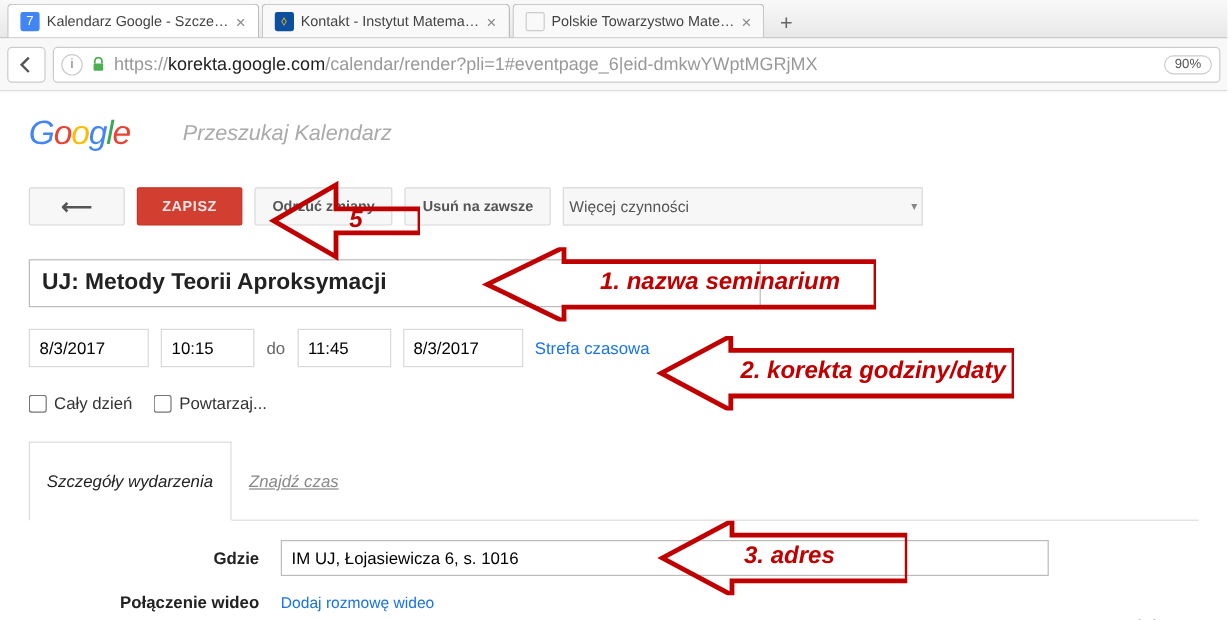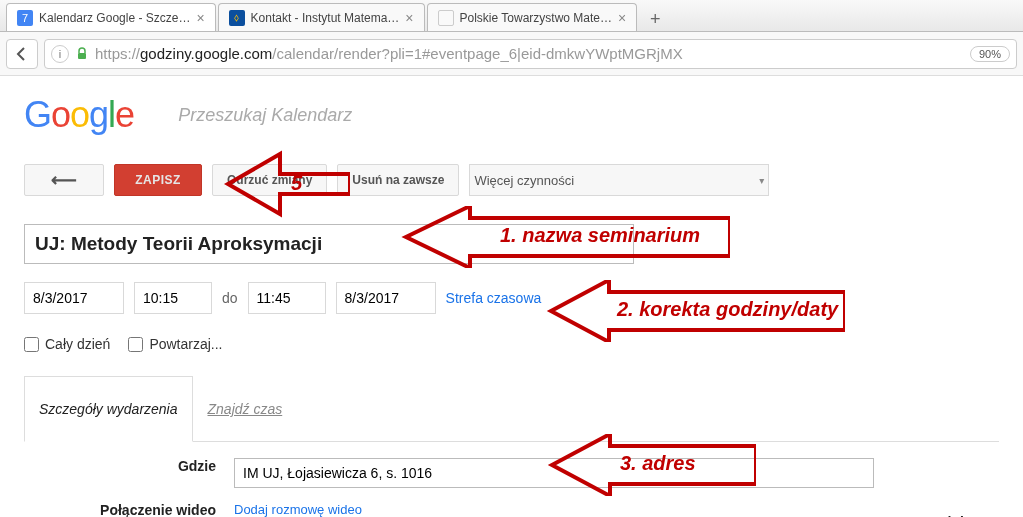--- a/index.html
+++ b/index.html
@@ -16,21 +16,21 @@
     .nav-bar { display: flex; align-items: center; height: 44px; padding: 0 6px; gap: 6px; background: #f8f8f8; border-bottom: 1px solid #ddd; }
     .nav-btn { width: 32px; height: 30px; display: flex; align-items: center; justify-content: center; border: 1px solid #ccc; border-radius: 4px; background: #fff; color: #555; cursor: pointer; }
     .url-bar { flex: 1; height: 30px; display: flex; align-items: center; border: 1px solid #ccc; border-radius: 4px; background: #fff; padding: 0 6px; gap: 6px; font-size: 15px; color: #999; overflow: hidden; white-space: nowrap; }
     .url-bar .identity { width: 18px; height: 18px; border: 1px solid #ccc; border-radius: 50%; display: flex; align-items: center; justify-content: center; font-size: 11px; color: #777; }
     .url-bar .lock { width: 14px; height: 14px; }
     .zoom-badge { border: 1px solid #ccc; border-radius: 10px; padding: 1px 8px; font-size: 11px; color: #555; background: #fff; }
 
     
     .page { padding: 18px 24px; position: relative; }
     .header-row { display: flex; align-items: center; gap: 40px; }
-    .google-logo { font-size: 36px; font-weight: 500; letter-spacing: -1px; }
+    .google-logo { font-size: 28px; font-weight: 500; letter-spacing: -1px; font-style: italic; }
     .google-logo span:nth-child(1){color:#4285F4;} .google-logo span:nth-child(2){color:#EA4335;} .google-logo span:nth-child(3){color:#FBBC05;} .google-logo span:nth-child(4){color:#4285F4;} .google-logo span:nth-child(5){color:#34A853;} .google-logo span:nth-child(6){color:#EA4335;}
     .search-input { flex: 1; height: 34px; border: none; font-size: 18px; color: #aaa; background: transparent; padding: 4px; font-style: italic; }
     .search-input::placeholder { color: #aaa; }
 
     .action-bar { margin-top: 28px; display: flex; align-items: center; gap: 10px; }
     .gbtn { height: 32px; padding: 0 14px; font-size: 12px; font-weight: 700; border: 1px solid #d9d9d9; background: #f7f7f7; color: #555; cursor: pointer; border-radius: 2px; display: inline-flex; align-items: center; justify-content: center; }
     .gbtn.back { width: 80px; font-size: 18px; }
     .gbtn.primary { background: #d23f31; color: #e5e5e5; border: 1px solid #c13527; width: 88px; letter-spacing: 0.5px; }
     .dropdown { height: 32px; border: 1px solid #d9d9d9; background: #f7f7f7; padding: 0 4px; font-size: 13px; width: 300px; display: flex; align-items: center; justify-content: space-between; color: #555; cursor: pointer; }
 
@@ -44,21 +44,21 @@
 
     .check-row { margin-top: 22px; display: flex; align-items: center; gap: 18px; font-size: 14px; color: #333; }
     .check-row label { display: flex; align-items: center; gap: 6px; }
     .check-row input { width: 15px; height: 15px; }
 
     .tabs-row { margin-top: 24px; border-bottom: 1px solid #ddd; display: flex; align-items: flex-end; }
     .ptab { padding: 24px 14px; font-size: 14px; color: #888; border: 1px solid transparent; border-bottom: none; cursor: pointer; font-style: italic; }
     .ptab.active { color: #222; border-color: #ddd; border-bottom: 1px solid #fff; margin-bottom: -1px; background: #fff; }
     .ptab.link-tab { text-decoration: underline; color: #888; }
 
-    .form-row { margin-top: 16px; display: flex; }
+    .form-row { margin-top: 16px; display: flex; align-items: center; }
     .form-label { width: 210px; text-align: right; font-size: 14px; font-weight: 700; color: #222; padding-right: 18px; }
     .wide-input { width: 640px; height: 30px; border: 1px solid #bbb; padding: 0 8px; font-size: 14px; }
 
     .guests-col { position: absolute; right: 8px; top: 438px; width: 90px; }
     .guests-col .gtitle { font-size: 14px; font-weight: 700; color: #222; margin-bottom: 6px; }
 
     
     .arrow { position: absolute; z-index: 50; }
     .anno-text { position: absolute; z-index: 51; color: #c00000; font-size: 20px; font-weight: 700; font-style: italic; white-space: nowrap; }
   </style>
@@ -94,21 +94,21 @@
         <path d="M10 2 L4 8 L10 14" fill="none" stroke="#555" stroke-width="2"></path>
       </svg>
   </div>
   <div class="url-bar">
     <span class="identity">i</span>
     <svg class="lock" viewBox="0 0 14 14">
         <rect x="3" y="6" width="8" height="6" rx="1" fill="#4caf50"></rect>
         <path d="M4 6 V4 a3 3 0 0 1 6 0 V6" fill="none" stroke="#4caf50" stroke-width="1.5"></path>
       </svg>
     <span>
-      <span style="color:#999;">https://</span><span style="color:#222;">godziny.google.com</span><span style="color:#999;">/calendar/render?pli=1#eventpage_6|eid-dmkwYWptMGRjMX</span>
+      <span style="color:#999;">https://</span><span style="color:#222;">korekta.google.com</span><span style="color:#999;">/calendar/render?pli=1#eventpage_6|eid-dmkwYWptMGRjMX</span>
     </span>
     <span style="flex:1"></span>
     <span class="zoom-badge">90%</span>
   </div>
 </div>
 
 <div class="page">
 
   <div class="header-row">
     <div class="google-logo">

